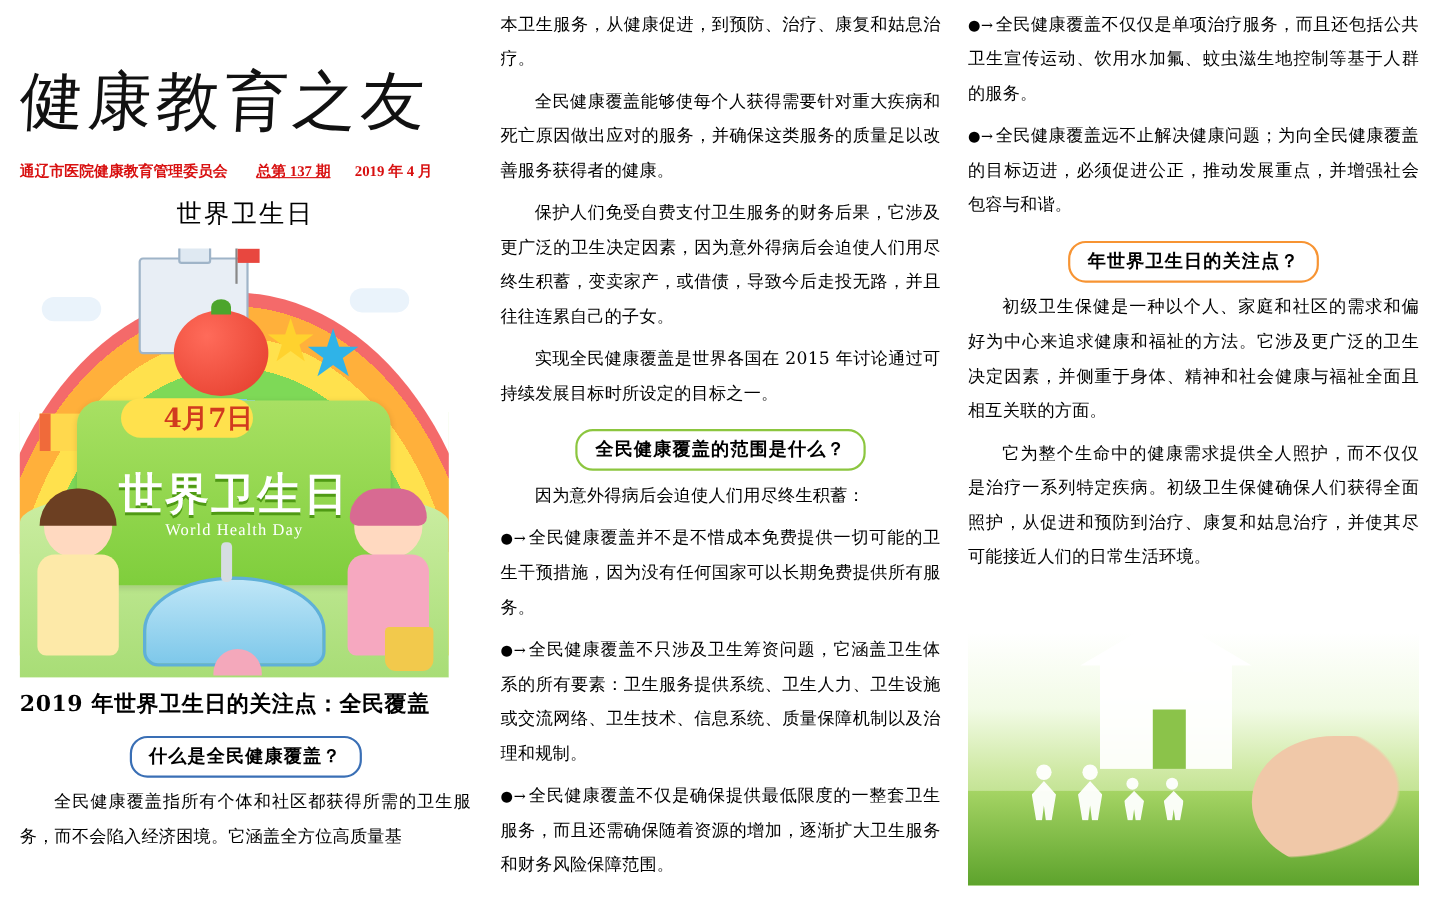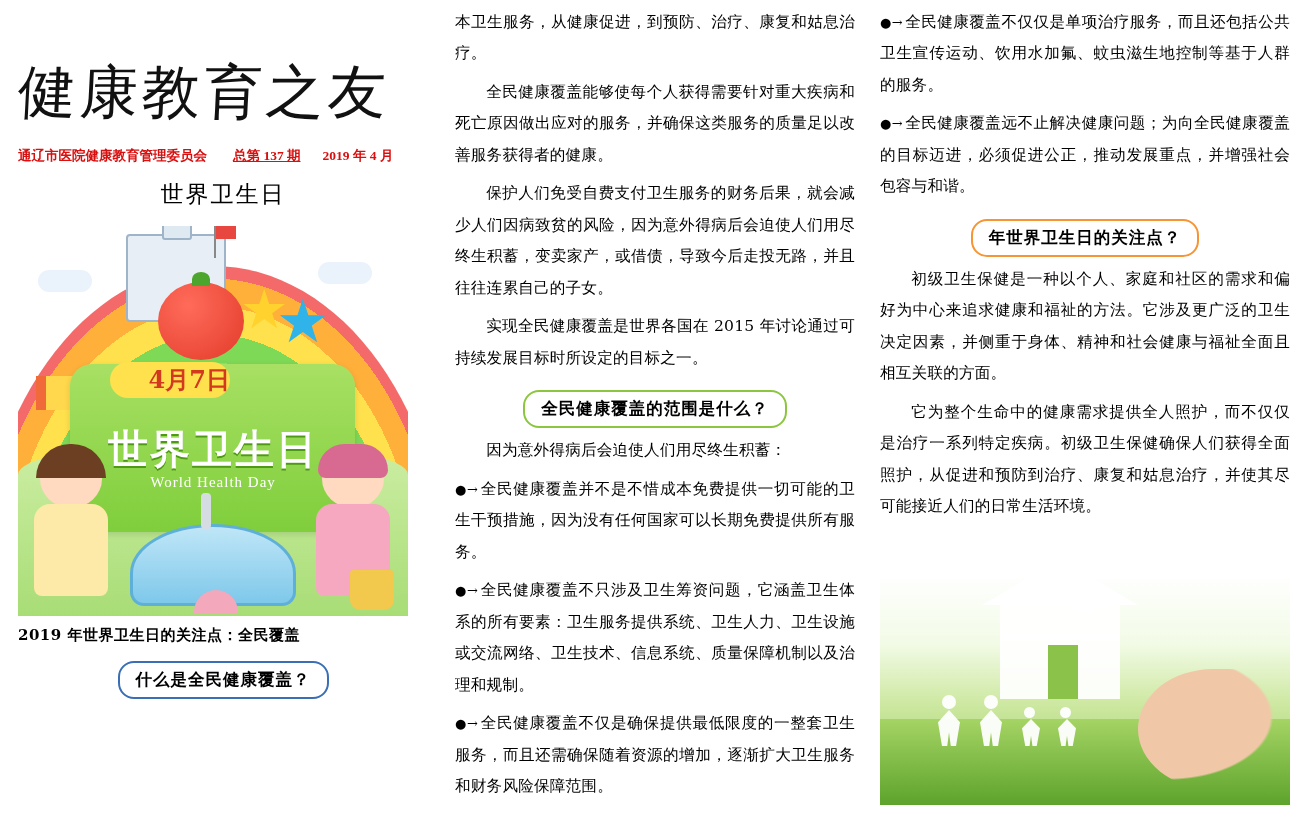--- a/index.html
+++ b/index.html
@@ -216,21 +216,21 @@
     position:absolute; left: 176px; bottom: 2px; width: 44px; height: 24px;
     background:#f4a8bb; border-radius: 22px 22px 0 0;
   }
   .poster .bookmark {
     position:absolute; left: 18px; top: 150px; width: 46px; height: 34px;
     background:#ffd84d; border-left: 10px solid #f06a3a;
   }
 
   .caption {
     margin-top: 10px;
-    font-size: 15px;
+    font-size: 20px;
     font-weight: 700;
     font-family: "DejaVu Serif", serif;
     letter-spacing: .5px;
   }
 
   
   .headbox {
     margin: 16px auto 0 auto;
     border: 2px solid #000;
     border-radius: 16px;
@@ -366,26 +366,27 @@
       </div>
       <div class="sink"></div>
       <div class="bucket"></div>
       <div class="mushroom"></div>
     </div>
 
     <div class="caption">2019 年世界卫生日的关注点：全民覆盖</div>
 
     <div class="headbox blue">什么是全民健康覆盖？</div>
 
+    <p class="body indent">全民健康覆盖指所有个体和社区都获得所需的卫生服务，而不会陷入经济困境。它涵盖全方位高质量基</p>
   </div>
 
   <div class="col col-mid">
     <p class="body mid-first">本卫生服务，从健康促进，到预防、治疗、康复和姑息治疗。</p>
     <p class="body indent">全民健康覆盖能够使每个人获得需要针对重大疾病和死亡原因做出应对的服务，并确保这类服务的质量足以改善服务获得者的健康。</p>
-    <p class="body indent">保护人们免受自费支付卫生服务的财务后果，就会减少人们因病致贫的风险，因为意外得病后会迫使人们用尽终生积蓄，变卖家产，或借债，导致今后走投无路，并且往往连累自己的子女。</p>
+    <p class="body indent">保护人们免受自费支付卫生服务的财务后果，它涉及更广泛的卫生决定因素，因为意外得病后会迫使人们用尽终生积蓄，变卖家产，或借债，导致今后走投无路，并且往往连累自己的子女。</p>
     <p class="body indent">实现全民健康覆盖是世界各国在 2015 年讨论通过可持续发展目标时所设定的目标之一。</p>
 
     <div class="headbox green">全民健康覆盖的范围是什么？</div>
 
     <p class="body indent">因为意外得病后会迫使人们用尽终生积蓄：</p>
 
     <p class="body bullet">
       <span class="bullet-mark">●→</span><span>全民健康覆盖并不是不惜成本免费提供一切可能的卫生干预措施，因为没有任何国家可以长期免费提供所有服务。</span>
     </p>
     <p class="body bullet">

